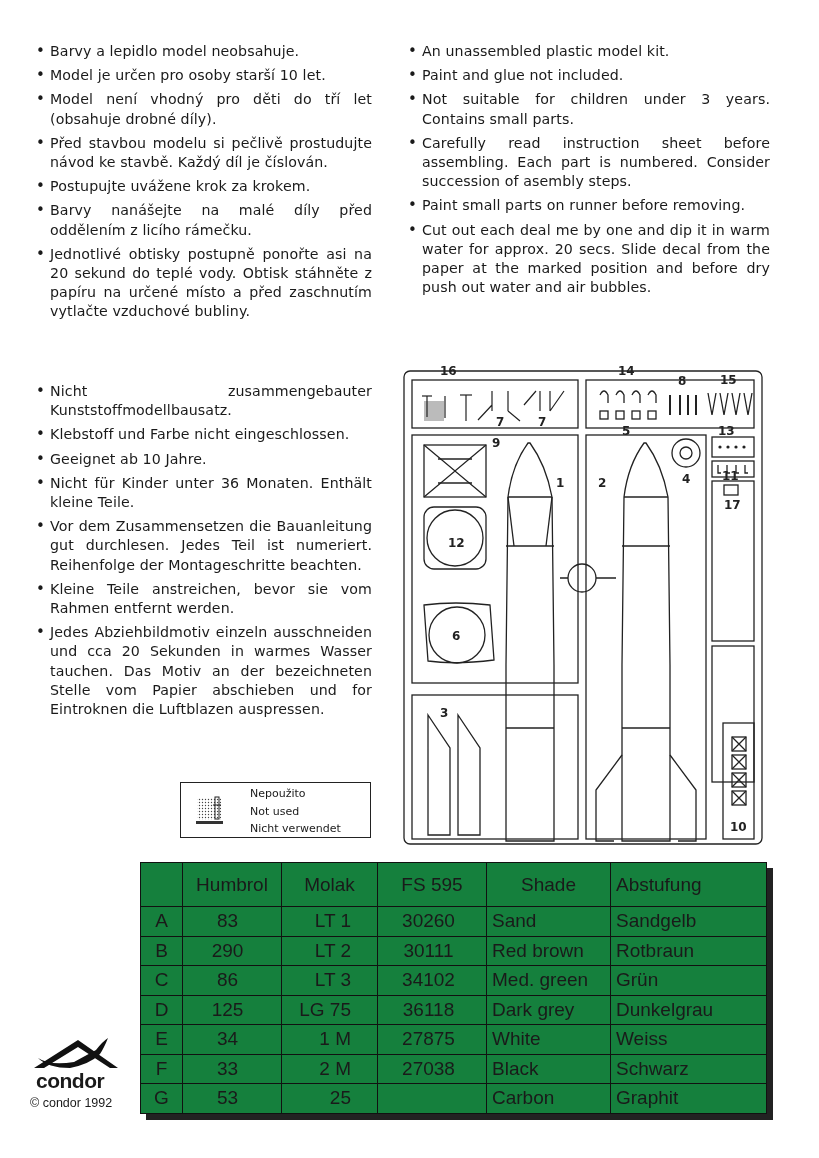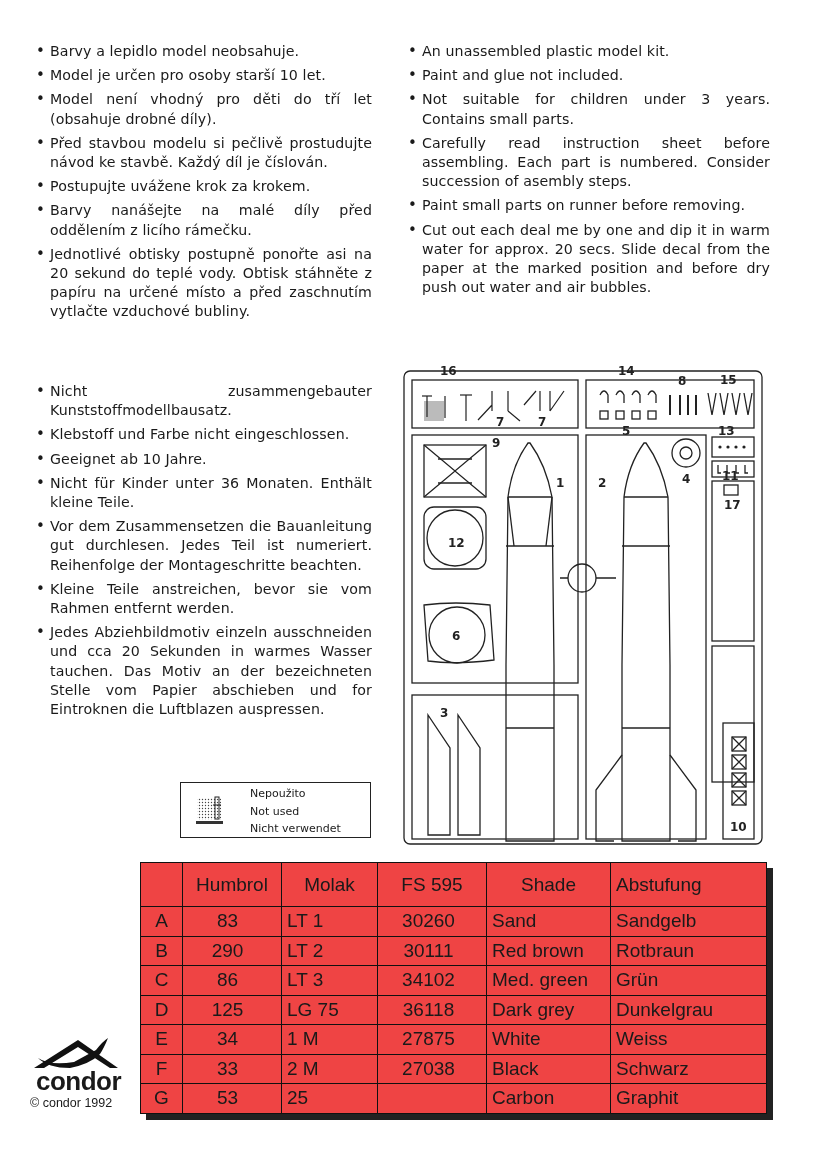--- a/index.html
+++ b/index.html
@@ -18,36 +18,36 @@
   .legend { position: absolute; left: 180px; top: 782px; width: 191px; height: 56px; border: 1.5px solid #222; font-size: 11px; line-height: 17.5px; }
   .legend .sym { position: absolute; left: 14px; top: 12px; width: 30px; height: 30px; }
   .legend .txt { position: absolute; left: 69px; top: 2px; }
 
   
   .sprue { position: absolute; left: 400px; top: 365px; width: 372px; height: 485px; }
 
   
   .tbl-wrap { position: absolute; left: 140px; top: 862px; width: 632px; height: 258px; }
   .tbl-shadow { position: absolute; left: 6px; top: 6px; width: 627px; height: 252px; background: #222; }
-  table.paint { position: absolute; left: 0; top: 0; width: 627px; border-collapse: collapse; background: #ef4444; font-family: "Liberation Sans", sans-serif; font-size: 19px; }
+  table.paint { position: absolute; left: 0; top: 0; width: 627px; border-collapse: collapse; background: #15803d; font-family: "Liberation Sans", sans-serif; font-size: 19px; }
   table.paint th, table.paint td { border: 1.5px solid #111; height: 29.5px; padding: 0 5px; font-weight: normal; white-space: nowrap; }
   table.paint tr:first-child th { height: 44px; }
   .c-code { width: 42px; text-align: center; }
   .c-hum { width: 99px; text-align: center; padding-right: 14px !important; }
-  .c-mol { width: 96px; padding-right: 26px !important; }
+  .c-mol { width: 96px; text-align: right; padding-right: 26px !important; }
   .c-fs { width: 109px; text-align: center; padding-right: 12px !important; }
   .c-sh { width: 124px; text-align: left; }
   .c-ab { text-align: left; }
   th.c-hum, th.c-mol, th.c-fs { text-align: center; padding-right: 5px !important; }
   th.c-sh { text-align: center; }
 
   
   .logo { position: absolute; left: 30px; top: 1036px; width: 105px; }
   .logo svg { display: block; }
-  .logo .brand { font-family: "Liberation Sans", sans-serif; font-weight: bold; font-size: 26px; line-height: 22px; letter-spacing: -0.5px; margin-left: 6px; }
+  .logo .brand { font-family: "Liberation Sans", sans-serif; font-weight: bold; font-size: 21px; line-height: 22px; letter-spacing: -0.5px; margin-left: 6px; }
   .logo .copy { font-family: "Liberation Sans", sans-serif; font-size: 12.5px; margin-top: 4px; white-space: nowrap; }
 </style>
 </head>
 <body>
 
 <div class="col col-cz">
   <div class="bullet">Barvy a lepidlo model neobsahuje.</div>
   <div class="bullet">Model je určen pro osoby starší 10 let.</div>
   <div class="bullet">Model není vhodný pro děti do tří let (obsahuje drobné díly).</div>
   <div class="bullet">Před stavbou modelu si pečlivě prostudujte návod ke stavbě. Každý díl je číslován.</div>

